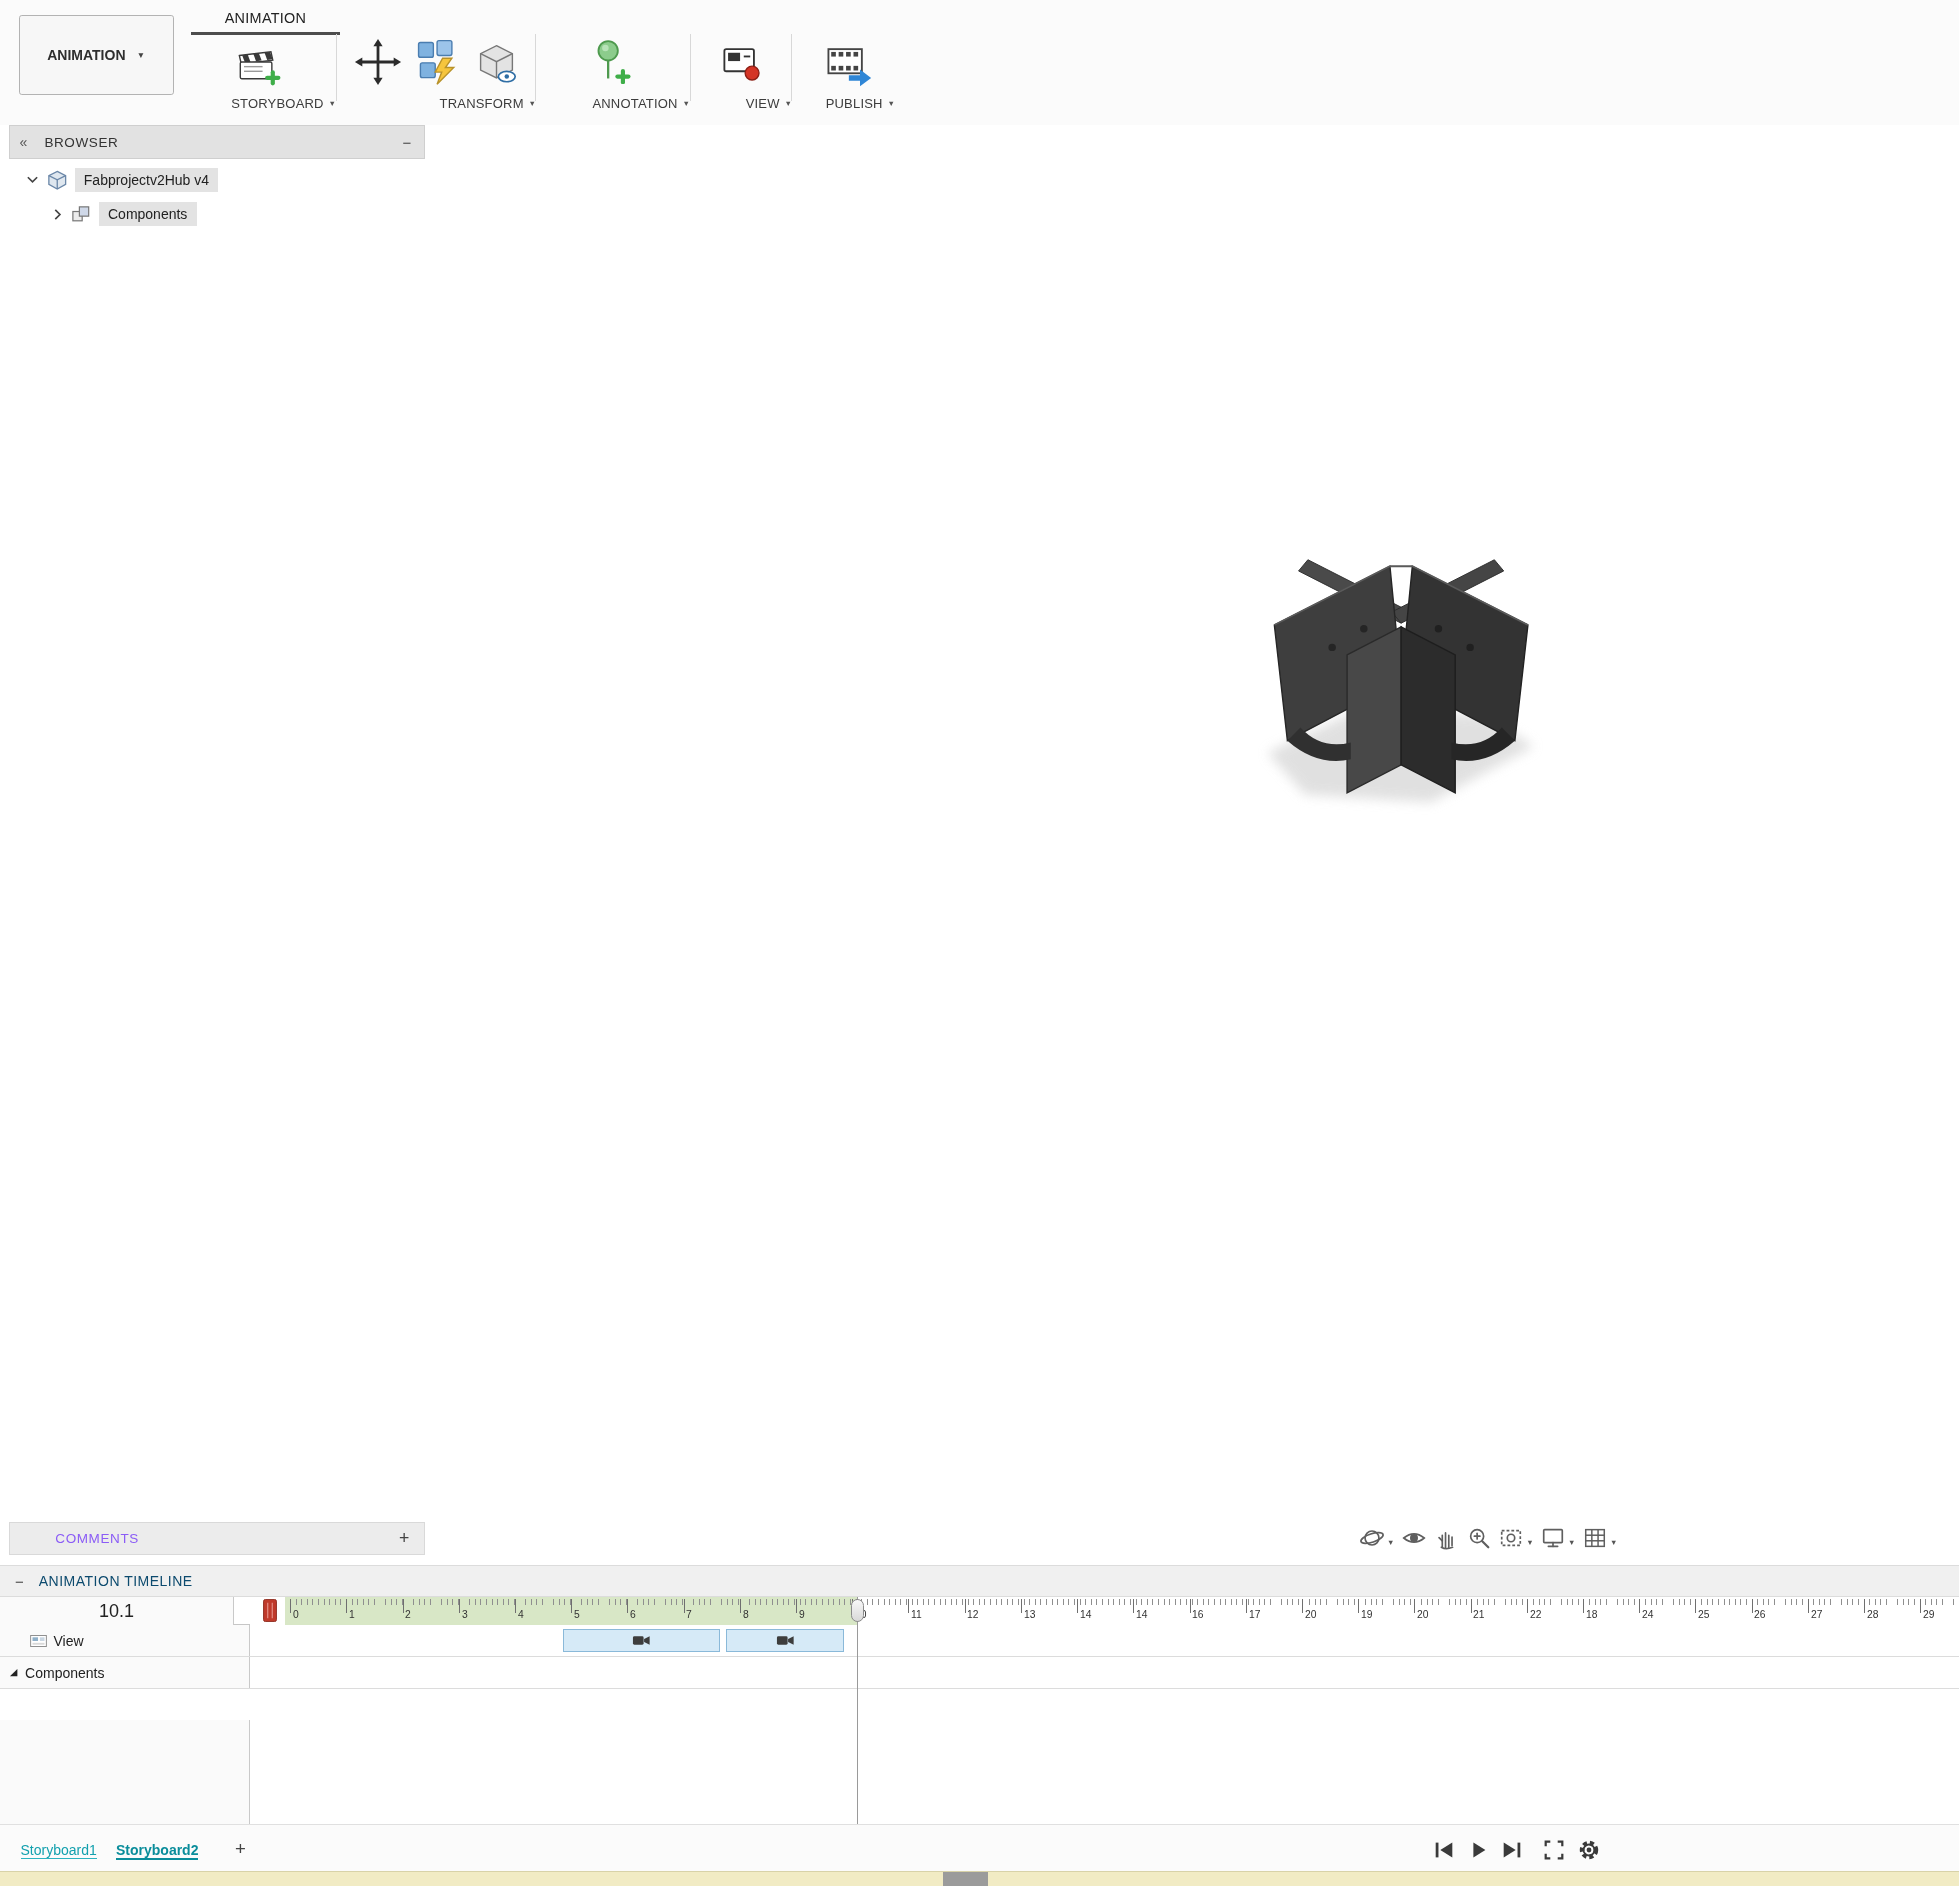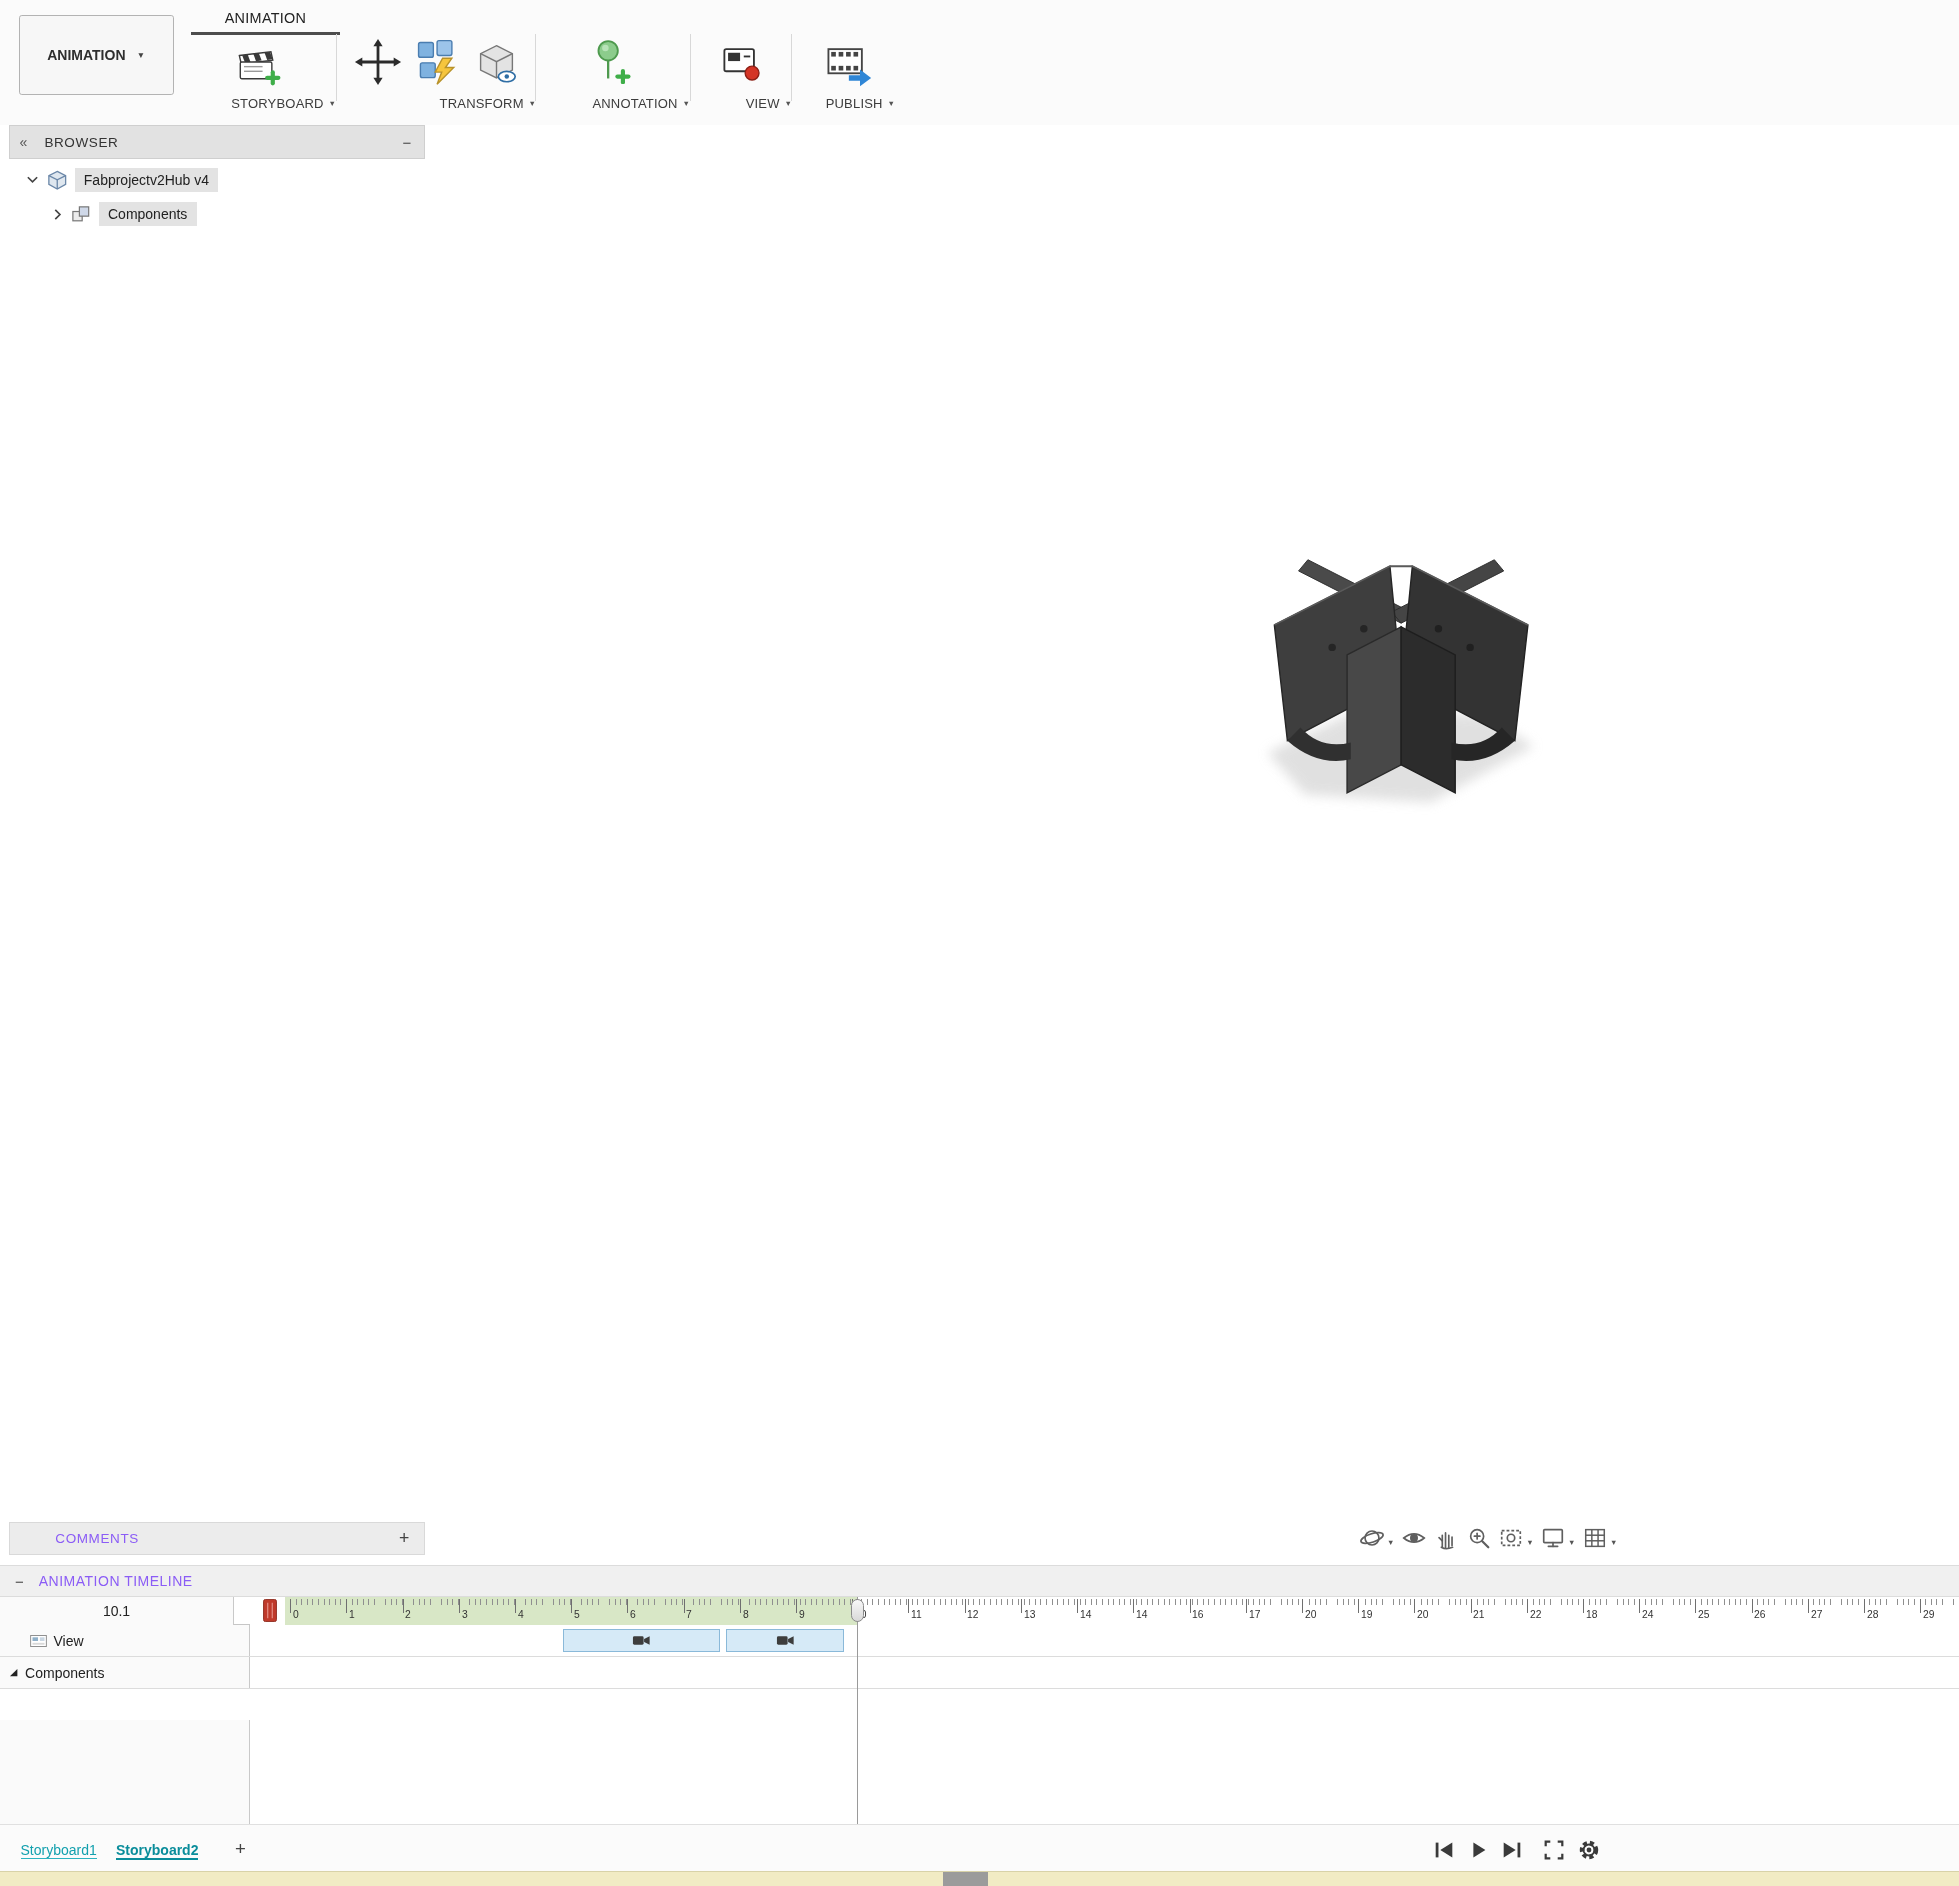--- a/index.html
+++ b/index.html
@@ -46,25 +46,25 @@
   
   #nav-toolbar{position:absolute;left:1359px;top:1523px;height:30px;display:flex;align-items:center;gap:6.5px}
   .nav-item{display:flex;align-items:flex-end;cursor:pointer}
   .nav-item svg{display:block}
   .nav-caret{font-size:7.5px;color:#555;margin-left:1.9px;margin-bottom:3.7px}
 
   
   #tl-header{position:absolute;left:0;top:1565px;width:1960px;height:32px;background:#f0f0f0;
     border-top:0.9px solid #dcdcdc;border-bottom:0.9px solid #dcdcdc;display:flex;align-items:center}
   #tl-header .minus{font-size:15px;color:#444;margin-left:15px;cursor:pointer}
-  #tl-header .title{font-size:14px;color:#8b5cf6;letter-spacing:0.5px;margin-left:15px}
+  #tl-header .title{font-size:14px;color:#0c4a6e;letter-spacing:0.5px;margin-left:15px}
   #tl-body{position:absolute;left:0;top:1597px;width:1960px;height:227px;background:#fff;overflow:hidden}
   .ruler-row{position:absolute;left:0;top:0;width:1960px;height:28px;border-bottom:0.9px solid #c6c6c6}
   .tl-time-cell{position:absolute;left:0;top:0;width:234px;height:28px;background:#fafafa;
-    border-right:0.9px solid #c9c9c9;display:flex;align-items:center;justify-content:center;font-size:14px;color:#222;cursor:pointer}
+    border-right:0.9px solid #c9c9c9;display:flex;align-items:center;justify-content:center;font-size:18px;color:#222;cursor:pointer}
   #ruler{position:absolute;left:250px;top:0;width:1710px;height:28px;background:#fff;overflow:hidden;cursor:pointer}
   .ruler-green{position:absolute;top:0;height:28px;background:#d8e7c6;z-index:0}
   .minor-ticks{position:absolute;top:1.9px;height:6.5px;width:1670px;z-index:1;
     background:repeating-linear-gradient(to right,#8f8f8f 0 0.9px,transparent 0.9px 5.6px)}
   .tick-major{position:absolute;top:1.9px;width:0.9px;height:14px;background:#6f6f6f;z-index:2}
   .tick-label{position:absolute;top:12px;font-size:10.3px;color:#333;z-index:2}
   .red-marker{position:absolute;left:13px;top:1.9px;z-index:3;cursor:pointer}
   #timeline-rows{position:absolute;left:0;top:28px;width:1960px}
   .tl-row{position:relative;width:1960px;height:32px;border-bottom:0.9px solid #dcdcdc}
   .tl-label{position:absolute;left:0;top:0;width:250px;height:100%;background:#fafafa;

